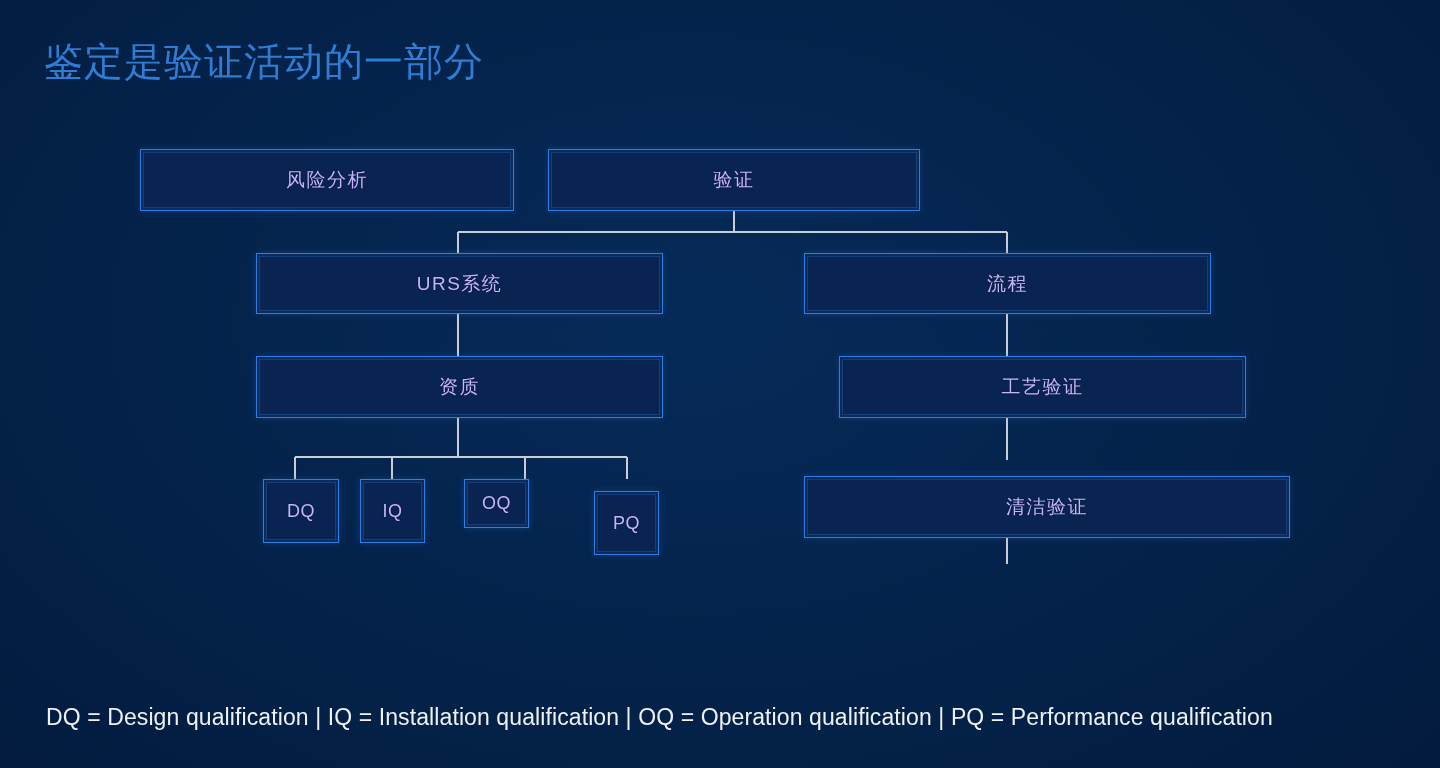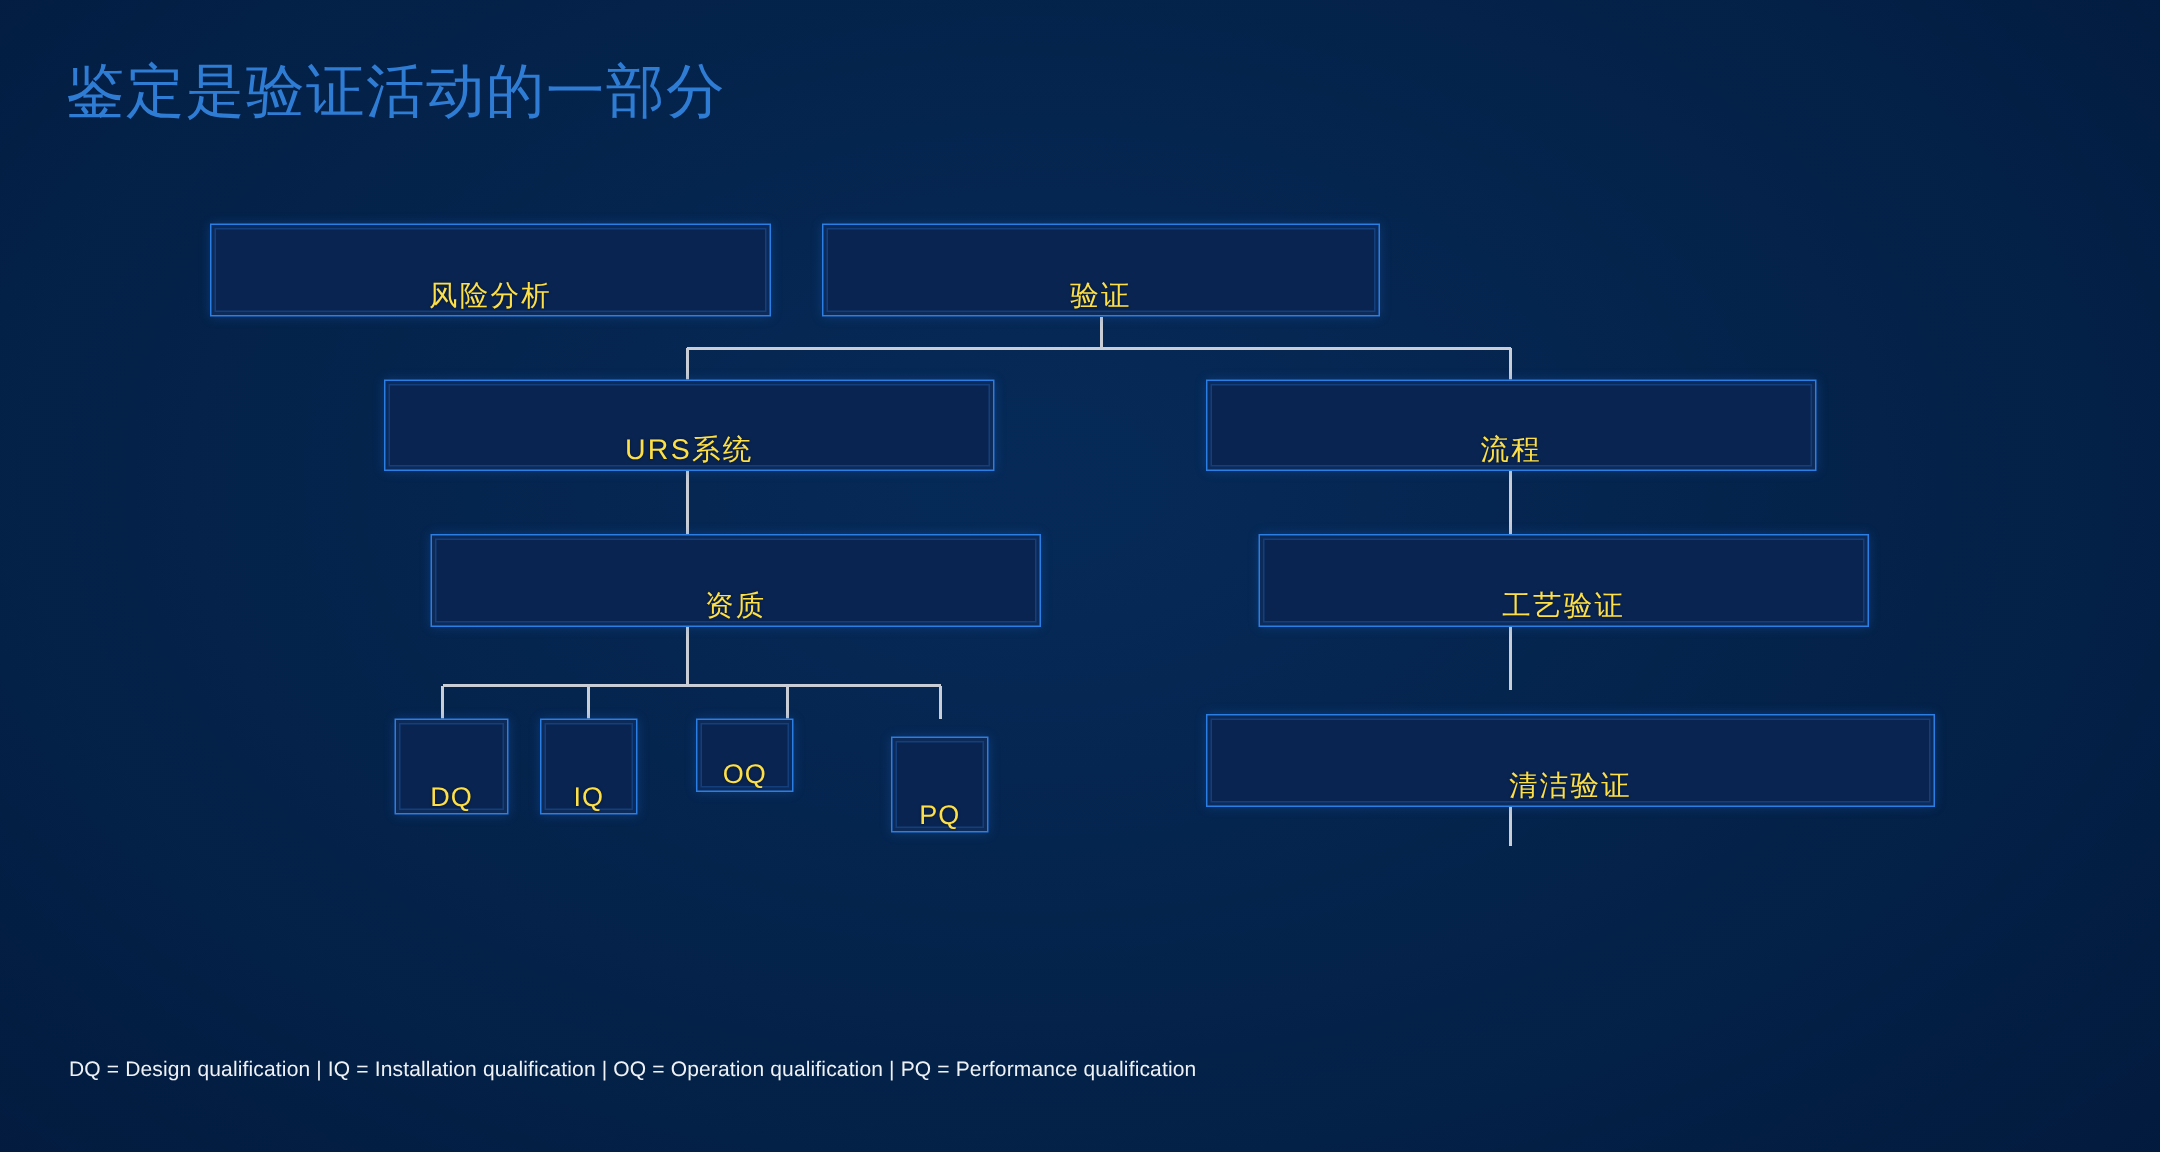--- a/index.html
+++ b/index.html
@@ -60,23 +60,23 @@
     height: 768px;
     pointer-events: none;
   }
 
   
   .node {
     position: absolute;
     box-sizing: border-box;
     border: 1.6px solid #2b7ee4;
     background: #0a2451;
-    color: #fde047;
+    color: #c4b5fd;
     display: flex;
-    align-items: flex-end;
+    align-items: center;
     justify-content: center;
     font-size: 19px;
     letter-spacing: 1.5px;
     box-shadow:
       inset 0 0 0 2px rgba(12,40,86,0.9),
       inset 0 0 0 3px rgba(43,126,228,0.30),
       0 0 7px rgba(40,110,210,0.30);
   }
   .node.small {
     font-size: 18px;
@@ -86,21 +86,21 @@
     position: relative;
     z-index: 2;
     text-shadow: 0 0 2px rgba(0,0,0,0.45);
   }
 
   
   #footer {
     position: absolute;
     left: 46px;
     top: 704px;
-    font-size: 14px;
+    font-size: 23px;
     color: #eef1f5;
     letter-spacing: 0.1px;
     white-space: nowrap;
   }
 </style>
 </head>
 <body>
 
 <div id="slide">
 
@@ -143,21 +143,21 @@
   </div>
 
   <div class="node" style="left:256px;top:253px;width:407px;height:61px;">
     <span class="label">URS系统</span>
   </div>
 
   <div class="node" style="left:804px;top:253px;width:407px;height:61px;">
     <span class="label">流程</span>
   </div>
 
-  <div class="node" style="left:256px;top:356px;width:407px;height:62px;margin-left:31px;">
+  <div class="node" style="left:256px;top:356px;width:407px;height:62px;">
     <span class="label">资质</span>
   </div>
 
   <div class="node" style="left:804px;top:356px;width:407px;height:62px;margin-left:35px;">
     <span class="label">工艺验证</span>
   </div>
 
   <div class="node" style="left:804px;top:476px;width:486px;height:62px;">
     <span class="label">清洁验证</span>
   </div>

